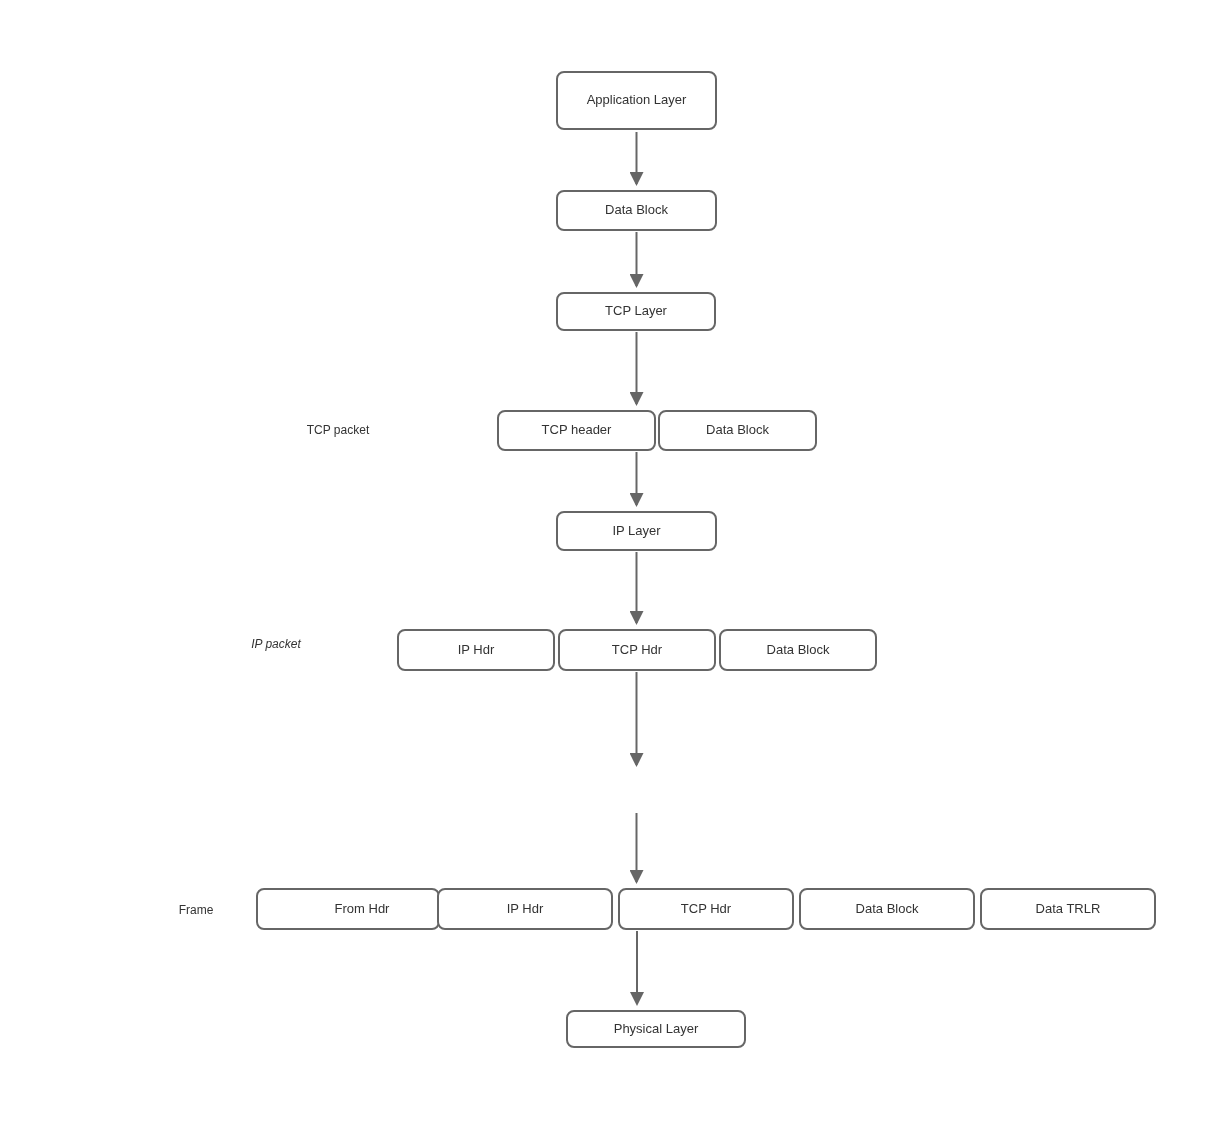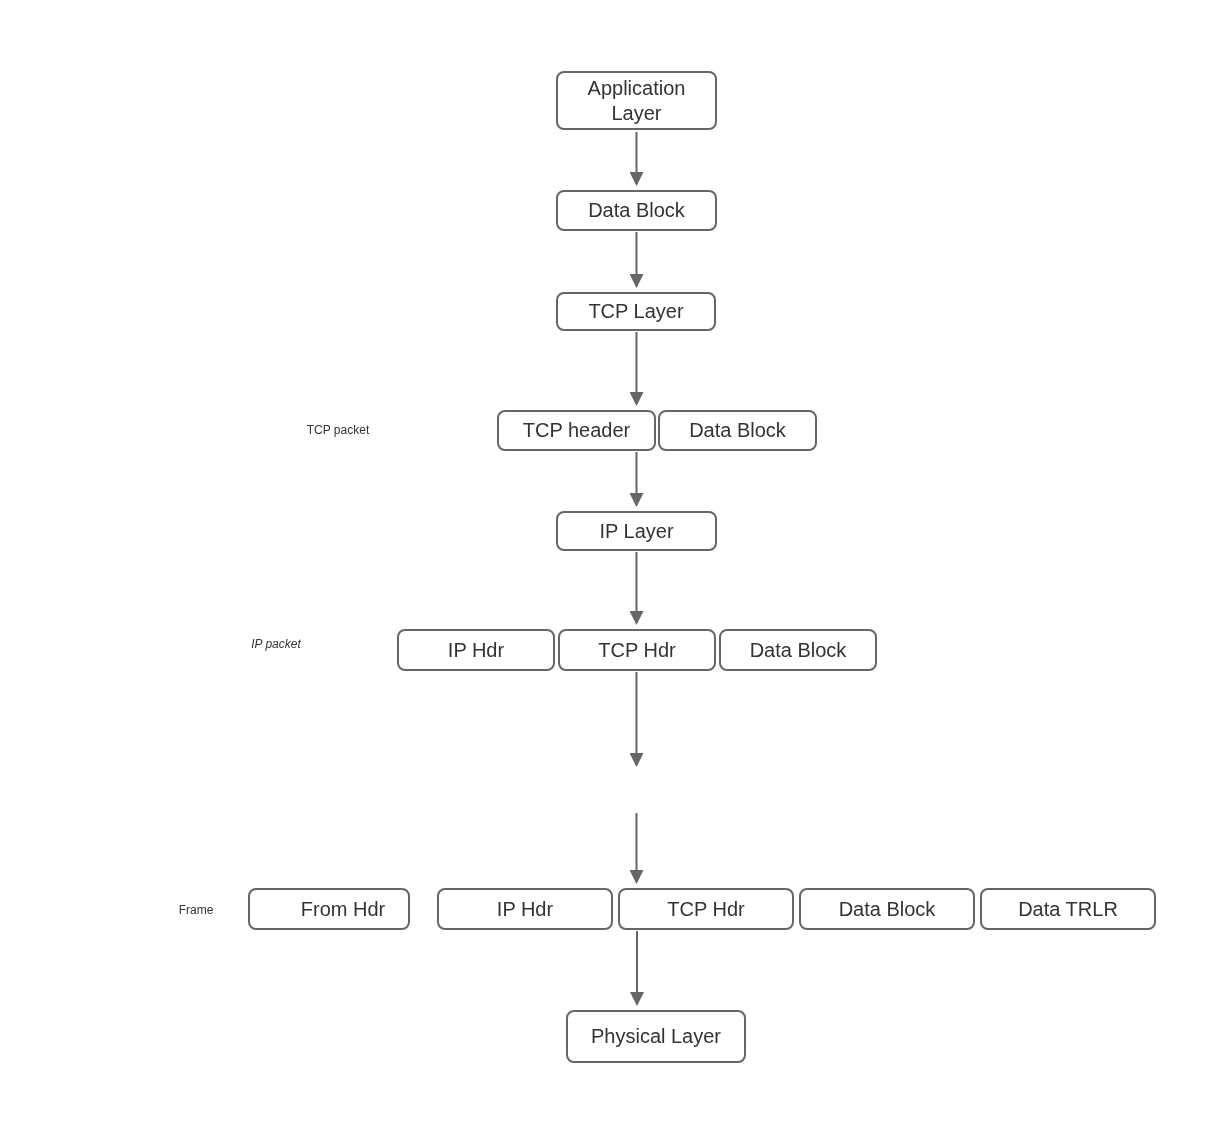--- a/index.html
+++ b/index.html
@@ -25,21 +25,21 @@
     position: absolute;
     box-sizing: border-box;
     background: #ffffff;
     border: 2px solid #666666;
     border-radius: 8px;
     display: flex;
     align-items: center;
     justify-content: center;
     text-align: center;
     color: #333333;
-    font-size: 20px;
+    font-size: 13px;
     line-height: 1.25;
   }
   .box--wrap {
     padding: 0 22px;
   }
   .row-label {
     position: absolute;
     color: #333333;
     font-size: 12px;
     display: flex;
@@ -81,21 +81,21 @@
 
   <div class="box" style="left:556px; top:511px; width:161px; height:40px;text-align:center;">IP Layer</div>
 
   <div class="row-label" style="left:216px; top:629px; width:120px; height:30px;font-style:italic;">IP packet</div>
   <div class="box" style="left:397px; top:629px; width:158px; height:42px;">IP Hdr</div>
   <div class="box" style="left:558px; top:629px; width:158px; height:42px;">TCP Hdr</div>
   <div class="box" style="left:719px; top:629px; width:158px; height:42px;">Data Block</div>
 
 
   <div class="row-label" style="left:146px; top:895px; width:100px; height:30px;">Frame</div>
-  <div class="box" style="left:248px; top:888px; width:162px; height:42px;padding-left:28px;">From Hdr</div>
+  <div class="box" style="left:256px; top:888px; width:184px; height:42px;padding-left:28px;">From Hdr</div>
   <div class="box" style="left:437px; top:888px; width:176px; height:42px;">IP Hdr</div>
   <div class="box" style="left:618px; top:888px; width:176px; height:42px;">TCP Hdr</div>
   <div class="box" style="left:799px; top:888px; width:176px; height:42px;">Data Block</div>
   <div class="box" style="left:980px; top:888px; width:176px; height:42px;">Data TRLR</div>
 
-  <div class="box" style="left:566px; top:1010px; width:180px; height:53px;text-align:right;">Physical Layer</div>
+  <div class="box" style="left:566px; top:1010px; width:180px; height:38px;text-align:right;">Physical Layer</div>
 
 </div>
 
 </body></html>

